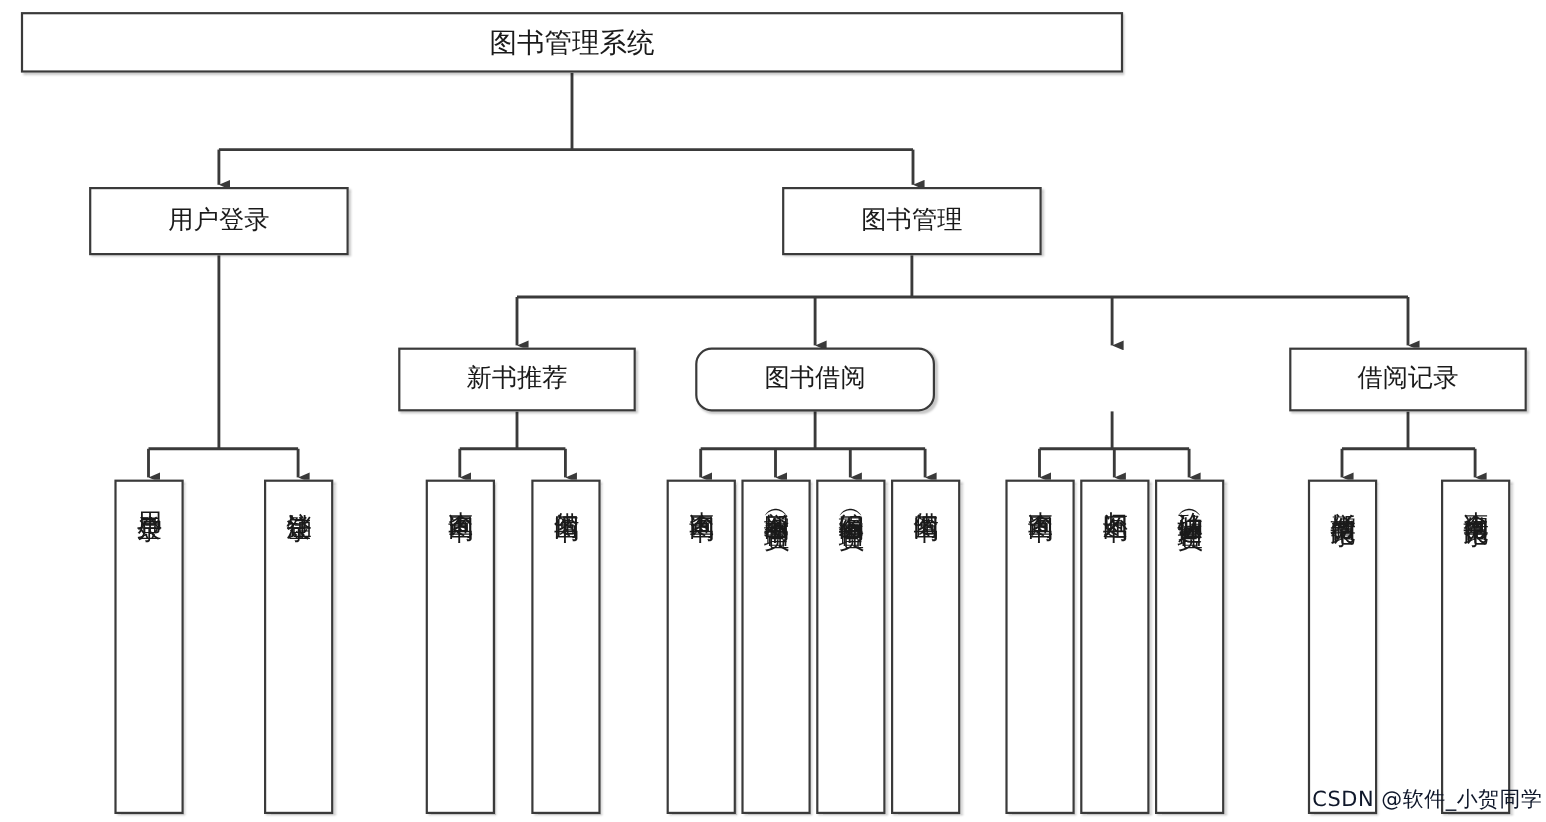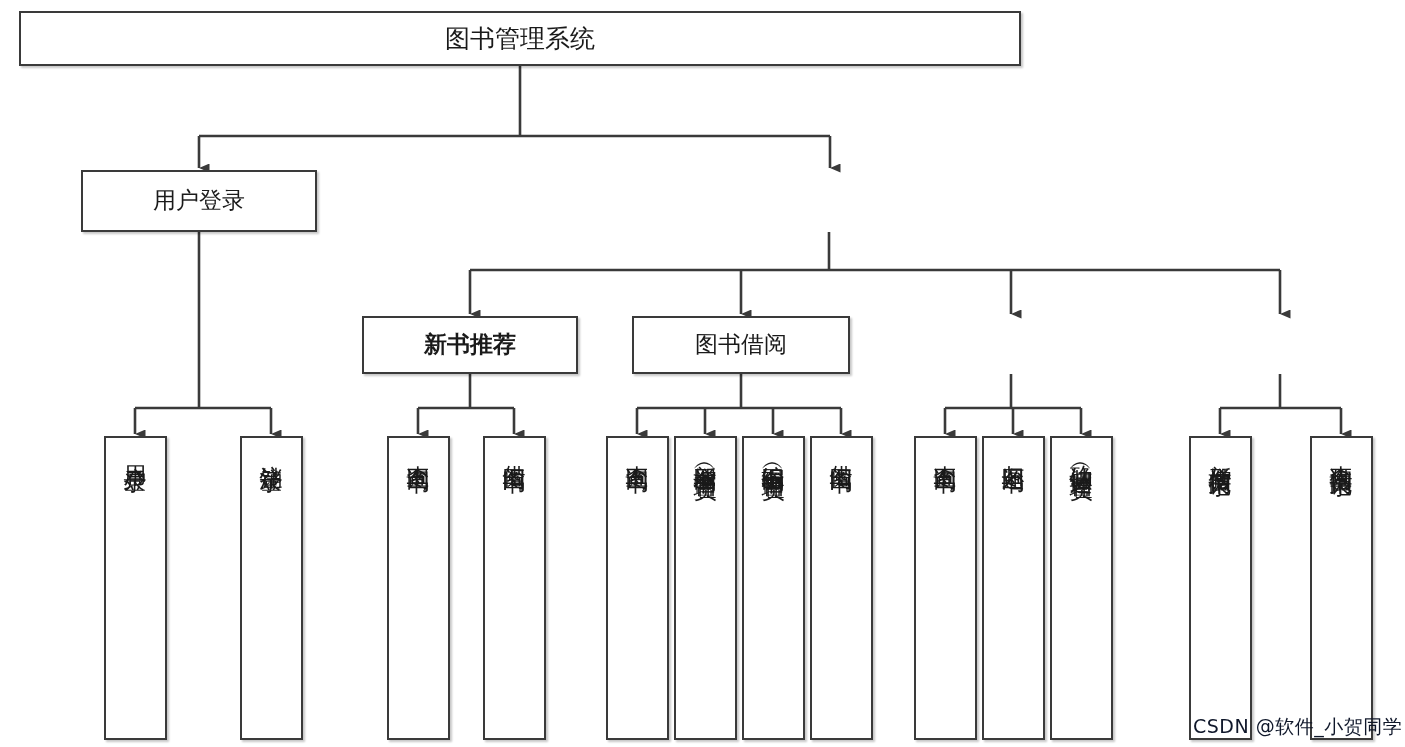--- a/index.html
+++ b/index.html
@@ -133,26 +133,32 @@
     </g>
   </svg>
 
   <div class="node root" style="left: 19px; top: 11px; width: 1002px; height: 55px;">
     <span class="node-label">图书管理系统</span>
   </div>
 
   <div class="node branch" style="left: 81px; top: 170px; width: 236px; height: 62px;">
     <span class="node-label">用户登录</span>
   </div>
-
-  <div class="node branch" style="left: 362px; top: 316px; width: 216px; height: 58px; font-weight: bold;">
+  <div class="node branch" style="left: 711px; top: 170px; width: 236px; height: 62px;">
+    <span class="node-label">图书管理</span>
+  </div>
+
+  <div class="node branch" style="left: 362px; top: 316px; width: 216px; height: 58px;">
     <span class="node-label">新书推荐</span>
   </div>
-  <div class="node branch" style="left: 632px; top: 316px; width: 218px; height: 58px;">
+  <div class="node branch" style="left: 632px; top: 316px; width: 218px; height: 58px; border-radius: 15px;">
     <span class="node-label">图书借阅</span>
+  </div>
+  <div class="node branch" style="left: 1172px; top: 316px; width: 216px; height: 58px;">
+    <span class="node-label">借阅记录</span>
   </div>
 
   <div class="node leaf" style="left: 104px; top: 436px; width: 63px; height: 304px;">
     <span class="node-label">用户登录</span>
   </div>
   <div class="node leaf" style="left: 240px; top: 436px; width: 63px; height: 304px;">
     <span class="node-label">注销登录</span>
   </div>
   <div class="node leaf" style="left: 387px; top: 436px; width: 63px; height: 304px;">
     <span class="node-label">查询图书</span>

